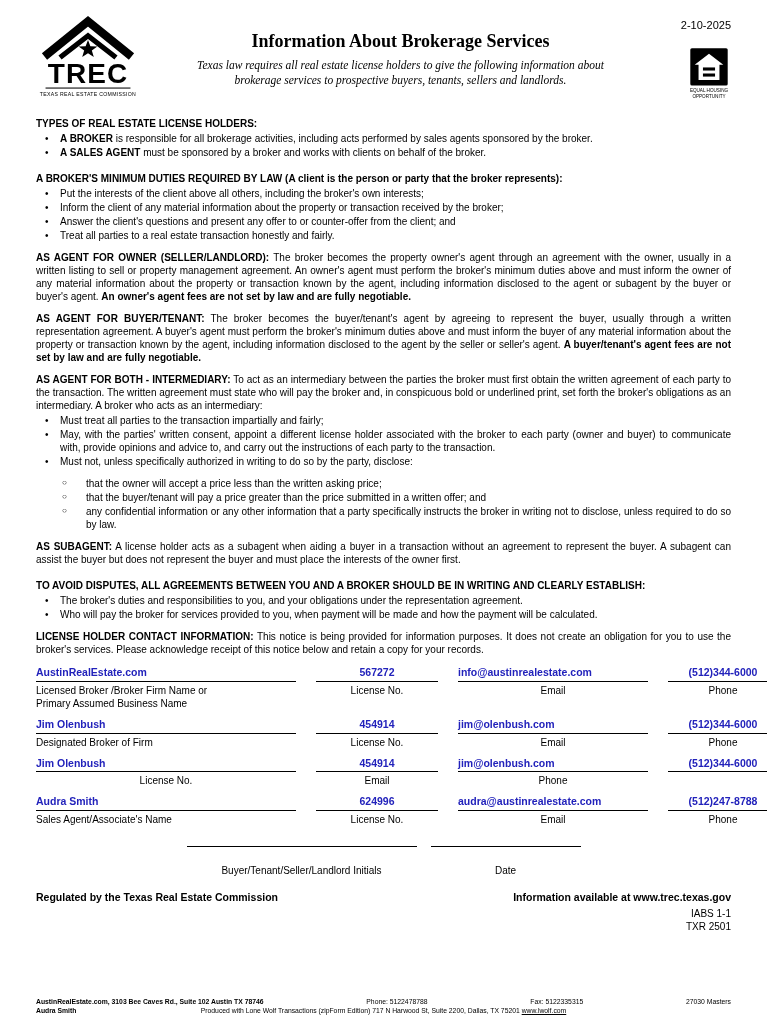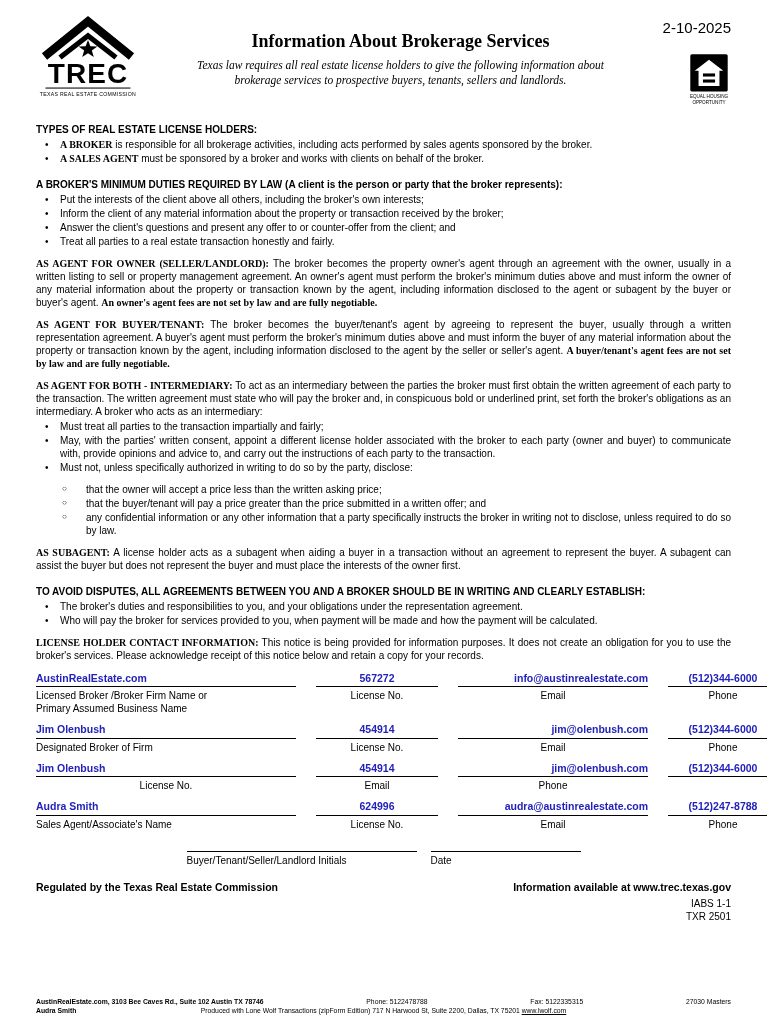--- a/index.html
+++ b/index.html
@@ -9,41 +9,41 @@
     width:767px; height:1024px; background:#fff; overflow:hidden;
     font-family:"Liberation Sans", sans-serif; font-size:10px; line-height:1.3; color:#000;
     padding:14px 36px 8px 36px; display:flex; flex-direction:column; margin:0 auto;
   }
   .hdr { display:flex; align-items:flex-start; }
   .hdr-left { width:112px; flex:none; }
   .hdr-center { flex:1; text-align:center; padding-top:16px; }
   .hdr-right { width:78px; flex:none; display:flex; flex-direction:column; align-items:flex-end; }
   .title { font-family:"Liberation Serif", serif; font-size:18px; font-weight:bold; }
   .subtitle { font-family:"Liberation Serif", serif; font-style:italic; font-size:11.5px; margin-top:5px; line-height:1.3; white-space:pre-line; }
-  .date { font-size:15px; margin-top:4px; }
+  .date { font-size:11px; margin-top:4px; }
   .eho { margin-top:14px; }
   .h { font-weight:bold; margin-top:13px; }
   .p { text-align:justify; margin-top:9px; }
-  .b { font-weight:bold;font-family:Liberation Serif, serif; }
+  .b { font-weight:bold; }
   ul.b1 { list-style:none; margin-top:1px; }
   ul.b1 > li { position:relative; padding-left:24px; text-align:justify; margin-top:1px; }
   ul.b1 > li::before { content:"\2022"; position:absolute; left:9px; }
   ul.b2 { list-style:none; margin-top:9px; }
   ul.b2 > li { position:relative; padding-left:26px; text-align:justify; margin-top:1px; }
   ul.b2 > li::before { content:"\25CB"; position:absolute; left:2px; font-size:8px; top:1px; }
   .ctable { margin-top:10px; }
   .cgroup { margin-bottom:8px; }
   .crow { display:grid; grid-template-columns:260px 122px 190px 110px; column-gap:20px; }
   .cval { color:var(--accent); font-weight:bold; font-size:10.5px; border-bottom:1px solid #000; padding-bottom:1px; }
   .cval.c { text-align:center; }
-  .cval.r { text-align:right; }
+  .cval.r { }
   .clab { margin-top:2px; white-space:pre-line; }
   .clab.c { text-align:center; }
   .sig { display:flex; justify-content:center; gap:14px; margin-top:12px; }
-  .sig-box { border-top:1px solid #000; text-align:left; padding-top:2px; }
+  .sig-box { border-top:1px solid #000; text-align:center; padding-top:17px; }
   .sig-box.w1 { width:230px; }
   .sig-box.w2 { width:150px; }
   .fmeta { display:flex; justify-content:space-between; font-weight:bold; font-size:10.5px; margin-top:14px; }
   .fids { text-align:right; font-size:10px; line-height:1.35; margin-top:2px; }
   .fbottom { margin-top:auto; font-size:6.8px; line-height:1.4; }
   .fline1 { display:flex; justify-content:space-between; }
   .fline1 .office { font-weight:bold; }
   .fline2 { display:flex; }
   .fline2 .agent { font-weight:bold; width:150px; flex:none; }
   .fline2 .produced { flex:1; text-align:center; }

